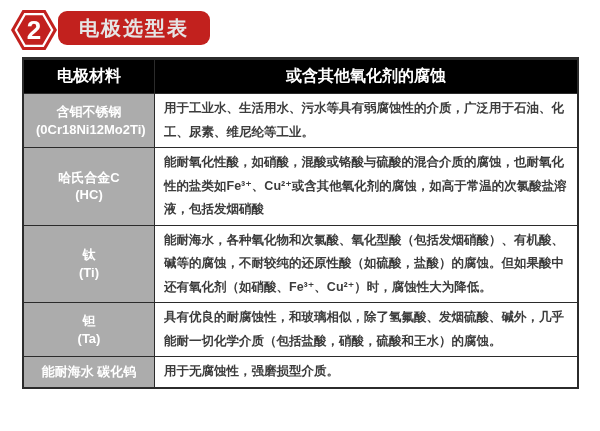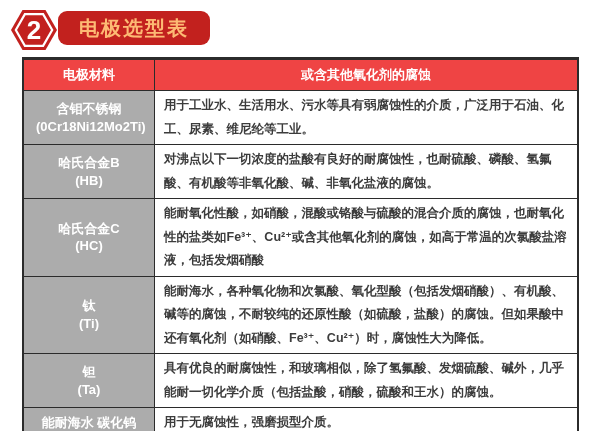--- a/index.html
+++ b/index.html
@@ -10,39 +10,39 @@
     overflow:hidden;
   }
   .page-header { position:relative; height:57px; }
   .badge { position:absolute; left:9px; top:5px; width:50px; height:50px; }
   .badge svg { display:block; }
   .title-banner {
     position:absolute; left:58px; top:11px;
     width:152px; height:34px;
     background:#c2211e;
     border-radius:9px;
-    color:#fdba74;
+    color:#e5e5e5;
     font-size:20px; font-weight:bold; letter-spacing:2px;
     display:flex; align-items:center; justify-content:center;
   }
   table.selector {
     border-collapse:collapse;
     margin-left:22px;
     width:557px;
     table-layout:fixed;
   }
   table.selector, table.selector th, table.selector td {
     border:1.5px solid #2b2b2b;
   }
   table.selector { border-width:2px; border-top-width:3px; }
   th.col-mat { width:122px; }
   th {
-    background:#ef4444;
+    background:#000000;
     color:#ffffff;
-    font-size:13px; font-weight:bold;
+    font-size:16px; font-weight:bold;
     padding:6px 4px;
     text-align:center;
   }
   td.mat {
     background:#acacac;
     color:#ffffff;
     font-size:13px; font-weight:bold;
     text-align:center;
     vertical-align:middle;
     padding:4px 12px;
@@ -82,27 +82,20 @@
   </thead>
   <tbody id="table-body">
   <tr>
     <td class="mat">
       <div>含钼不锈钢</div>
       <div>(0Cr18Ni12Mo2Ti)</div>
     </td>
     <td class="desc">用于工业水、生活用水、污水等具有弱腐蚀性的介质，广泛用于石油、化工、尿素、维尼纶等工业。</td>
   </tr>
 
-  <tr>
-    <td class="mat">
-      <div>哈氏合金B</div>
-      <div>(HB)</div>
-    </td>
-    <td class="desc">对沸点以下一切浓度的盐酸有良好的耐腐蚀性，也耐硫酸、磷酸、氢氟酸、有机酸等非氧化酸、碱、非氧化盐液的腐蚀。</td>
-  </tr>
 
   <tr>
     <td class="mat">
       <div>哈氏合金C</div>
       <div>(HC)</div>
     </td>
     <td class="desc">能耐氧化性酸，如硝酸，混酸或铬酸与硫酸的混合介质的腐蚀，也耐氧化性的盐类如Fe³⁺、Cu²⁺或含其他氧化剂的腐蚀，如高于常温的次氯酸盐溶液，包括发烟硝酸</td>
   </tr>
 
   <tr>

